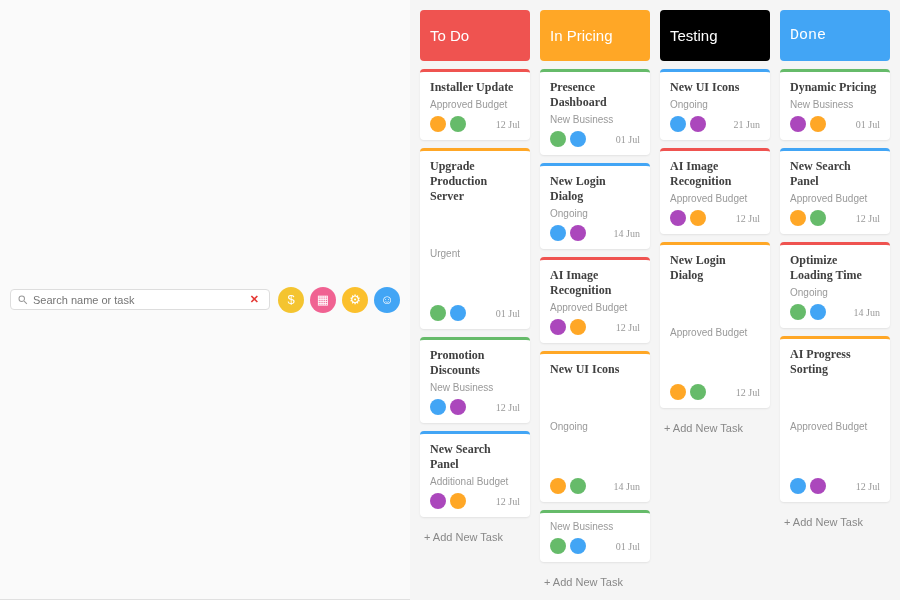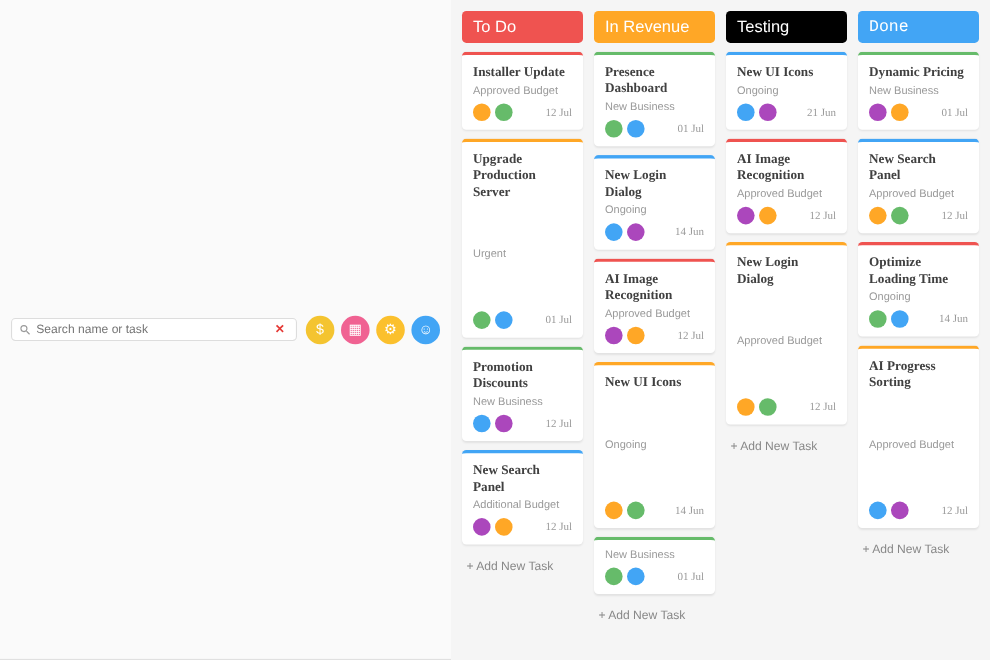--- a/index.html
+++ b/index.html
@@ -66,21 +66,21 @@
     flex: 1;
     display: flex;
     flex-direction: column;
     gap: 8px;
     min-width: 0;
   }
   .col-header {
     color: #fff;
     font-size: 15px;
     font-weight: 500;
-    padding: 6px 10px;
+    padding: 17px 10px;
     border-radius: 4px;
   }
   .col-red    { background: #ef5350; }
   .col-orange { background: #ffa726; }
   .col-green  { background: #000000; }
   .col-blue   { background: #42a5f5; font-family: Liberation Mono, monospace; }
 
   .card {
     background: #fff;
     border-radius: 4px;
@@ -180,21 +180,21 @@
             <div class="dots">
               <span class="dot p"></span>
               <span class="dot o"></span>
             </div>
             <div class="date">12 Jul</div>
           </div>
         </div>
         <div class="add-row">+ Add New Task</div>
       </div>
       <div class="column">
-        <div class="col-header col-orange">In Revenue</div>
+        <div class="col-header col-orange">In Pricing</div>
         <div class="card green">
           <div class="card-title">Presence Dashboard</div>
           <div class="card-sub">New Business</div>
           <div class="card-row">
             <div class="dots">
               <span class="dot g"></span>
               <span class="dot b"></span>
             </div>
             <div class="date">01 Jul</div>
           </div>

